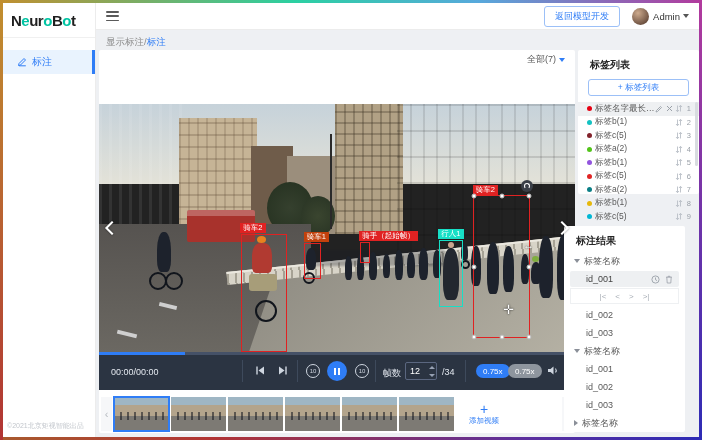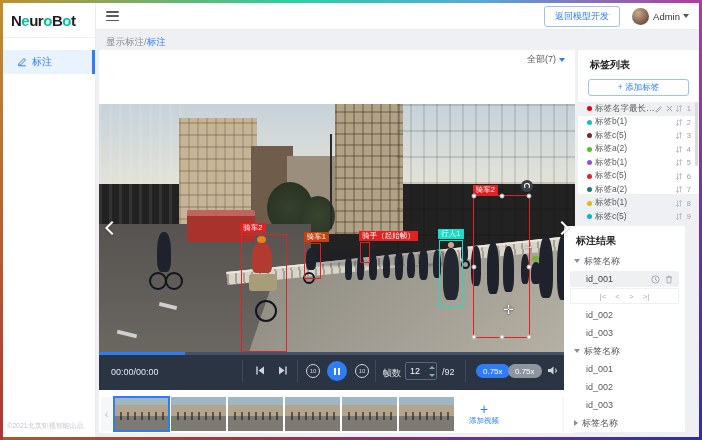--- a/index.html
+++ b/index.html
@@ -280,21 +280,21 @@
             <i></i>
           </span>
         <span class="loop10" style="left:256px;top:12px;">10</span>
         <span class="vsep" style="left:276px;"></span>
         <span class="frame-lbl">帧数</span>
         <input class="frame-input" value="12" style="">
         <span class="spinner">
             <span class="spin-up"></span>
             <span class="spin-dn"></span>
           </span>
-        <span class="frame-total">/92</span>
+        <span class="frame-total">/34</span>
         <span class="vsep" style="left:366px;"></span>
         <span class="pill active" style="left:377px;">0.75x</span>
         <span class="pill dim" style="left:409px;">0.75x</span>
         <span class="ic" style="left:448px;top:13px;">
           <svg width="12" height="11" viewBox="0 0 12 11">
               <path d="M1 4 H3.5 L6.5 1.5 V9.5 L3.5 7 H1 Z" fill="#cfd6e0"></path>
               <path d="M8.5 3.5 Q10 5.5 8.5 7.5" stroke="#cfd6e0" stroke-width="1.1" fill="none"></path>
             </svg>
         </span>
       </div>
@@ -313,21 +313,21 @@
           <span class="plus">+</span>
           <span class="lbl">添加视频</span>
         </div>
         <div class="t-spacer"></div>
         <div class="t-ch" style="margin-right:2px;">›</div>
       </div>
     </div>
 
     <div class="rp-card" style="left:482px;top:20px;width:121px;height:144px;">
       <div class="card-title">标签列表</div>
-      <button class="add-label-btn">+ 添加标签</button>
+      <button class="add-label-btn">+ 标签列表</button>
       <div class="label-rows" id="label-rows">
         <div class="lscroll"></div>
       <div class="lrow sel">
             <span class="dot" style="background:#e60012"></span>
     <span class="nm">标签名字最长数...</span>
     <span class="ics">
               <span>
                 <svg width="8" height="8" viewBox="0 0 8 8">
                   <path d="M1 7 L1.5 5.5 L5.5 1.5 L6.5 2.5 L2.5 6.5 Z" stroke="#9aa0a8" stroke-width="0.9" fill="none"></path>
                 </svg>

